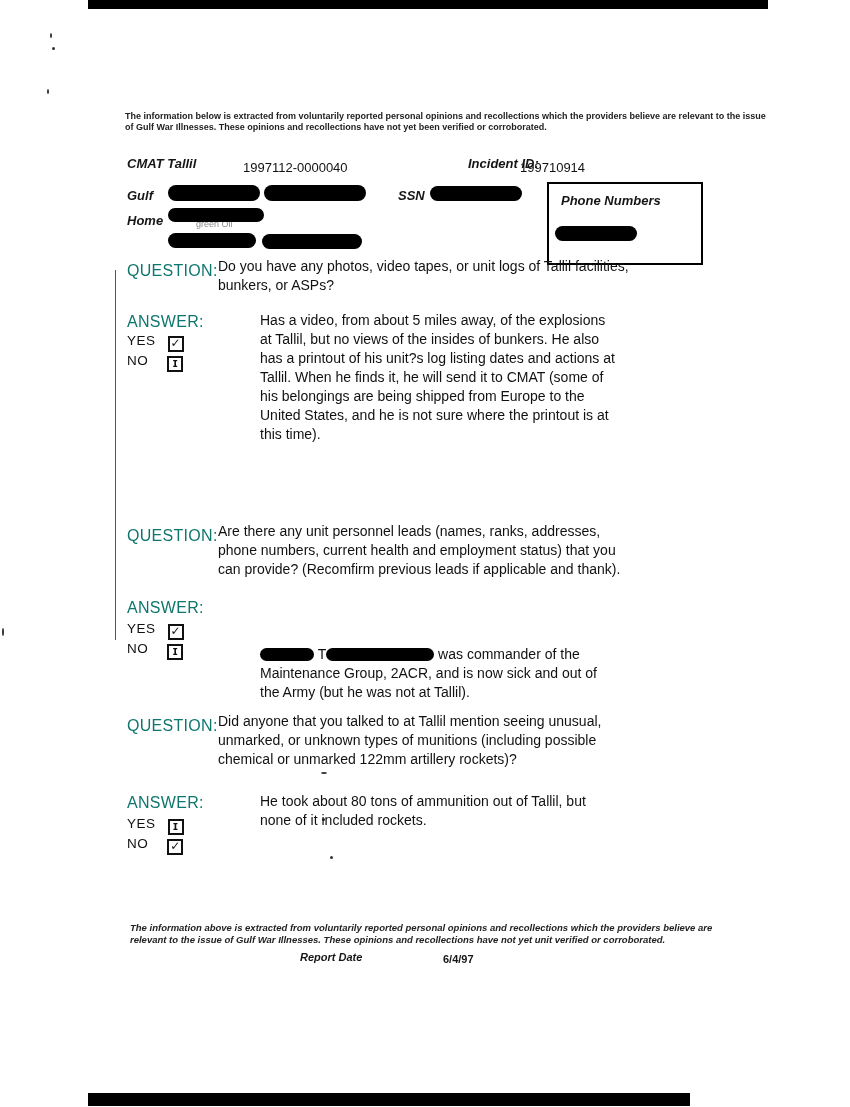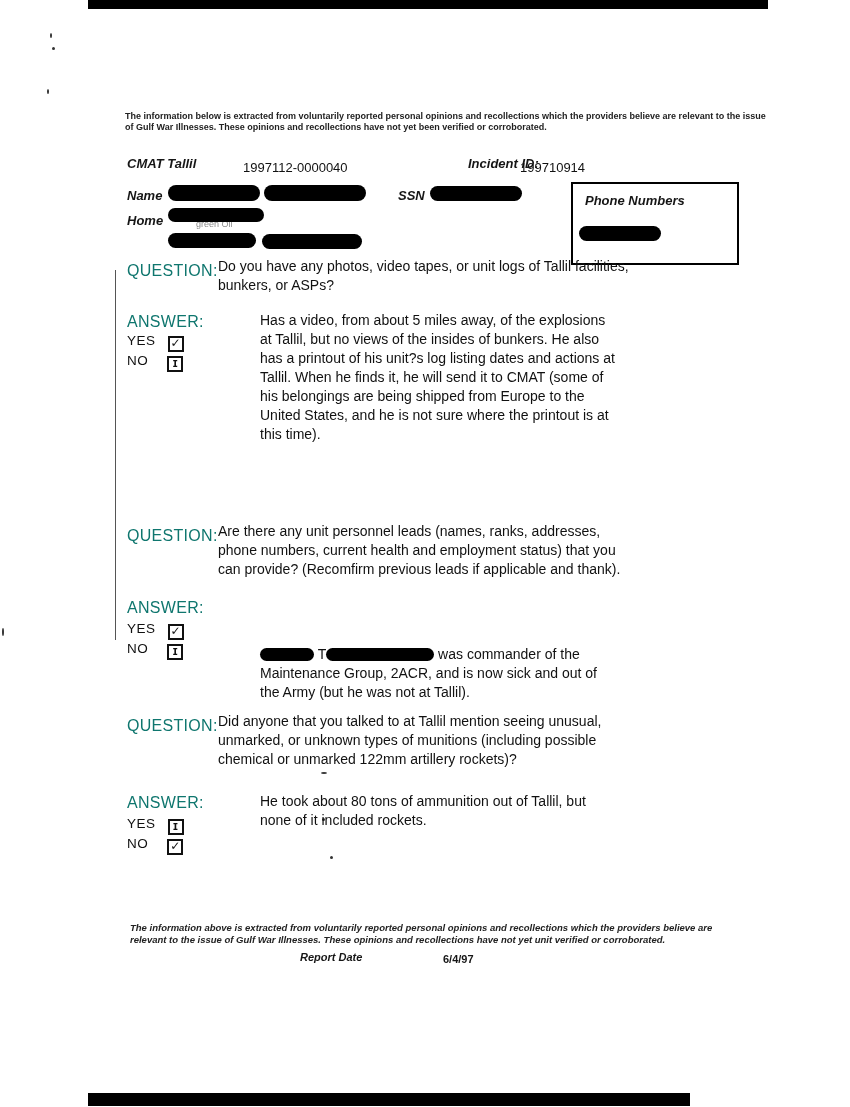--- a/index.html
+++ b/index.html
@@ -50,28 +50,28 @@
 
   <div class="vline" style="left:115px;top:270px;height:370px;"></div>
 
   <div class="abs small-print" style="left:125px;top:111px;width:648px;">The information below is extracted from voluntarily reported personal opinions and recollections which the providers believe are relevant to the issue of Gulf War Illnesses.  These opinions and recollections have not yet been verified or corroborated.</div>
 
   <div class="abs lbl field-label" style="left:127px;top:156px;">CMAT  Tallil</div>
   <div class="abs field-value" style="left:243px;top:160px;">1997112-0000040</div>
   <div class="abs lbl field-label" style="left:420px;top:156px;margin-left:48px;">Incident ID:</div>
   <div class="abs field-value" style="left:520px;top:160px;">199710914</div>
 
-  <div class="abs lbl field-label" style="left:127px;top:188px;">Name</div>
+  <div class="abs lbl field-label" style="left:127px;top:188px;">Gulf</div>
   <div class="blob" style="left:168px;top:185px;width:92px;height:16px;"></div>
   <div class="blob" style="left:264px;top:185px;width:102px;height:16px;"></div>
 
   <div class="abs lbl field-label" style="left:398px;top:188px;">SSN</div>
   <div class="blob" style="left:430px;top:186px;width:92px;height:15px;"></div>
 
-  <div class="phone-box" style="left:571px;top:182px;width:152px;height:79px;padding-left:12px;">
+  <div class="phone-box" style="left:547px;top:182px;width:152px;height:79px;">
     <div class="lbl field-label" style="position:absolute;left:12px;top:9px;">Phone Numbers</div>
     <div class="blob" style="left:6px;top:42px;width:82px;height:15px;"></div>
   </div>
 
   <div class="abs lbl field-label" style="left:127px;top:213px;">Home</div>
   <div class="faint-frag" style="left:196px;top:219px;">green Oil</div>
   <div class="blob" style="left:168px;top:208px;width:96px;height:14px;"></div>
   <div class="blob" style="left:168px;top:233px;width:88px;height:15px;"></div>
   <div class="blob" style="left:262px;top:234px;width:100px;height:15px;border-radius:10px;"></div>
 

